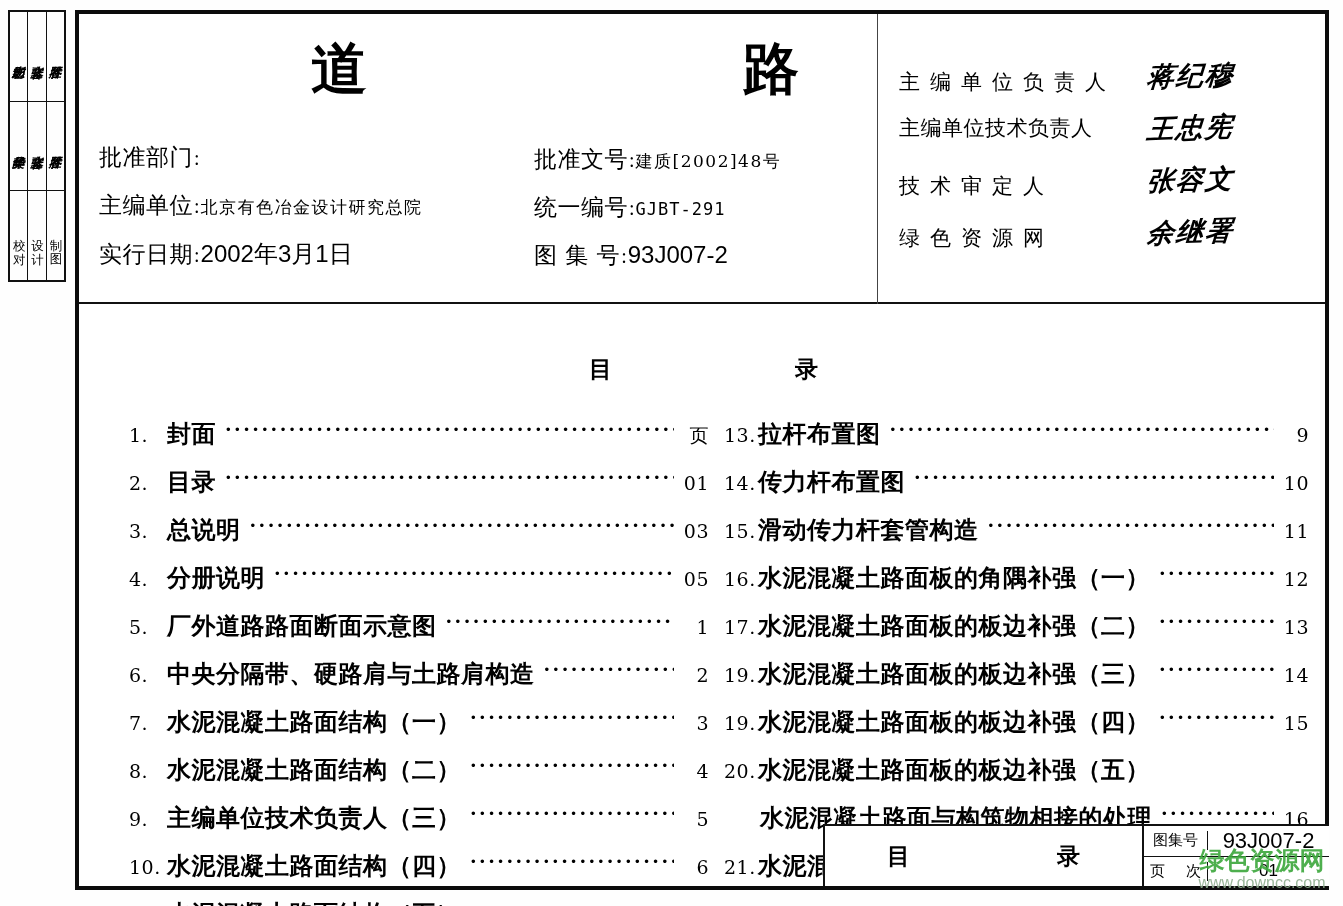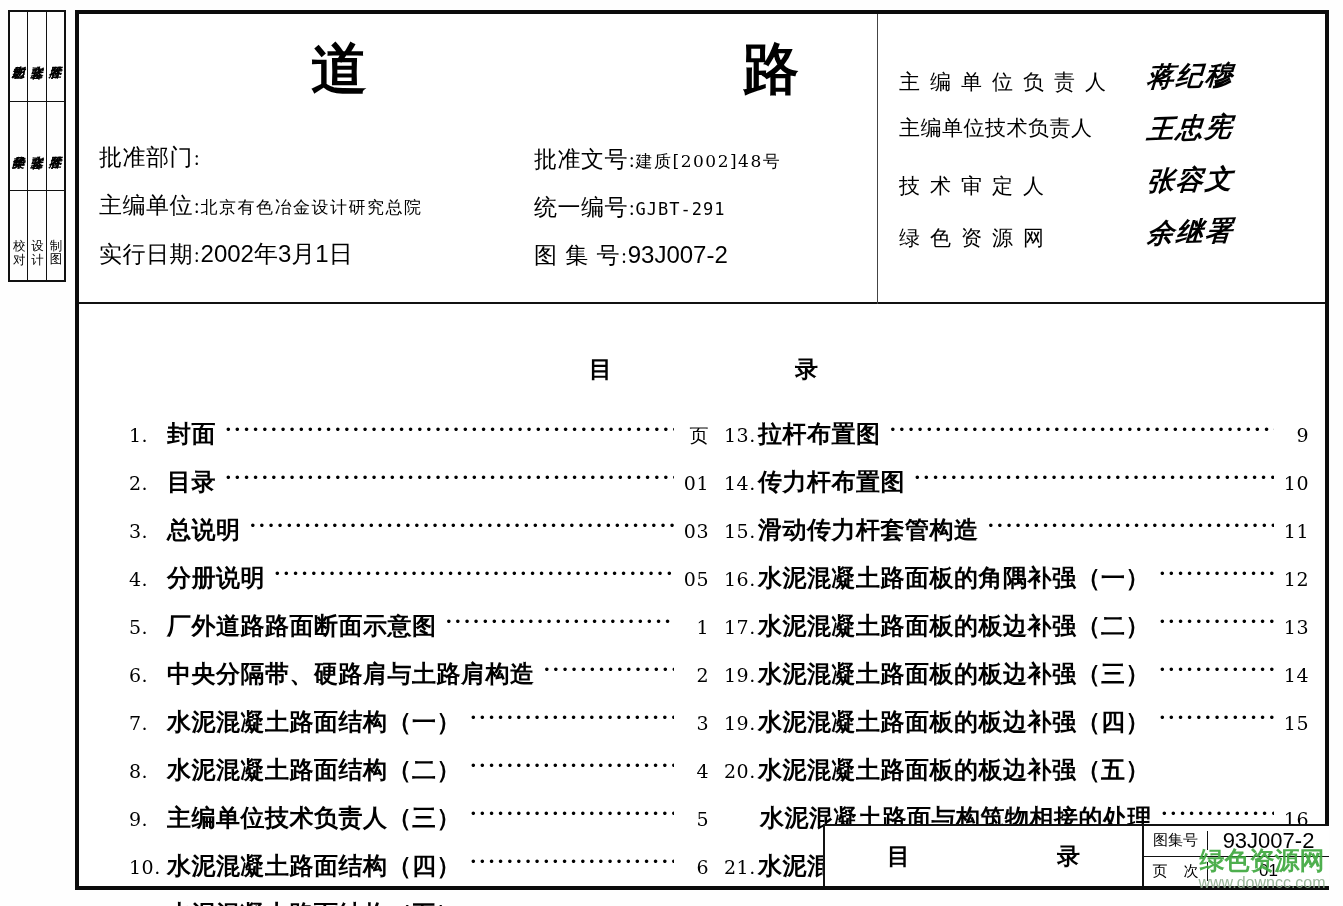--- a/index.html
+++ b/index.html
@@ -285,21 +285,21 @@
     align-items: center;
     border-bottom: 1.5px solid #111;
     box-sizing: border-box;
   }
   .tb-crow:last-child { border-bottom: none; }
   .tb-key {
     width: 64px;
     text-align: center;
     font-size: 15px;
     border-right: 1.5px solid #111;
-    font-family: Liberation Sans, sans-serif;
+    font-family: Liberation Mono, monospace;
     box-sizing: border-box;
     white-space: nowrap;
   }
   .tb-key.sp { letter-spacing: 6px; text-indent: 6px; }
   .tb-val {
     flex: 1 1 auto;
     text-align: center;
     font-size: 22px;
     font-family: "Liberation Sans", "DejaVu Sans", sans-serif;
     white-space: nowrap;

